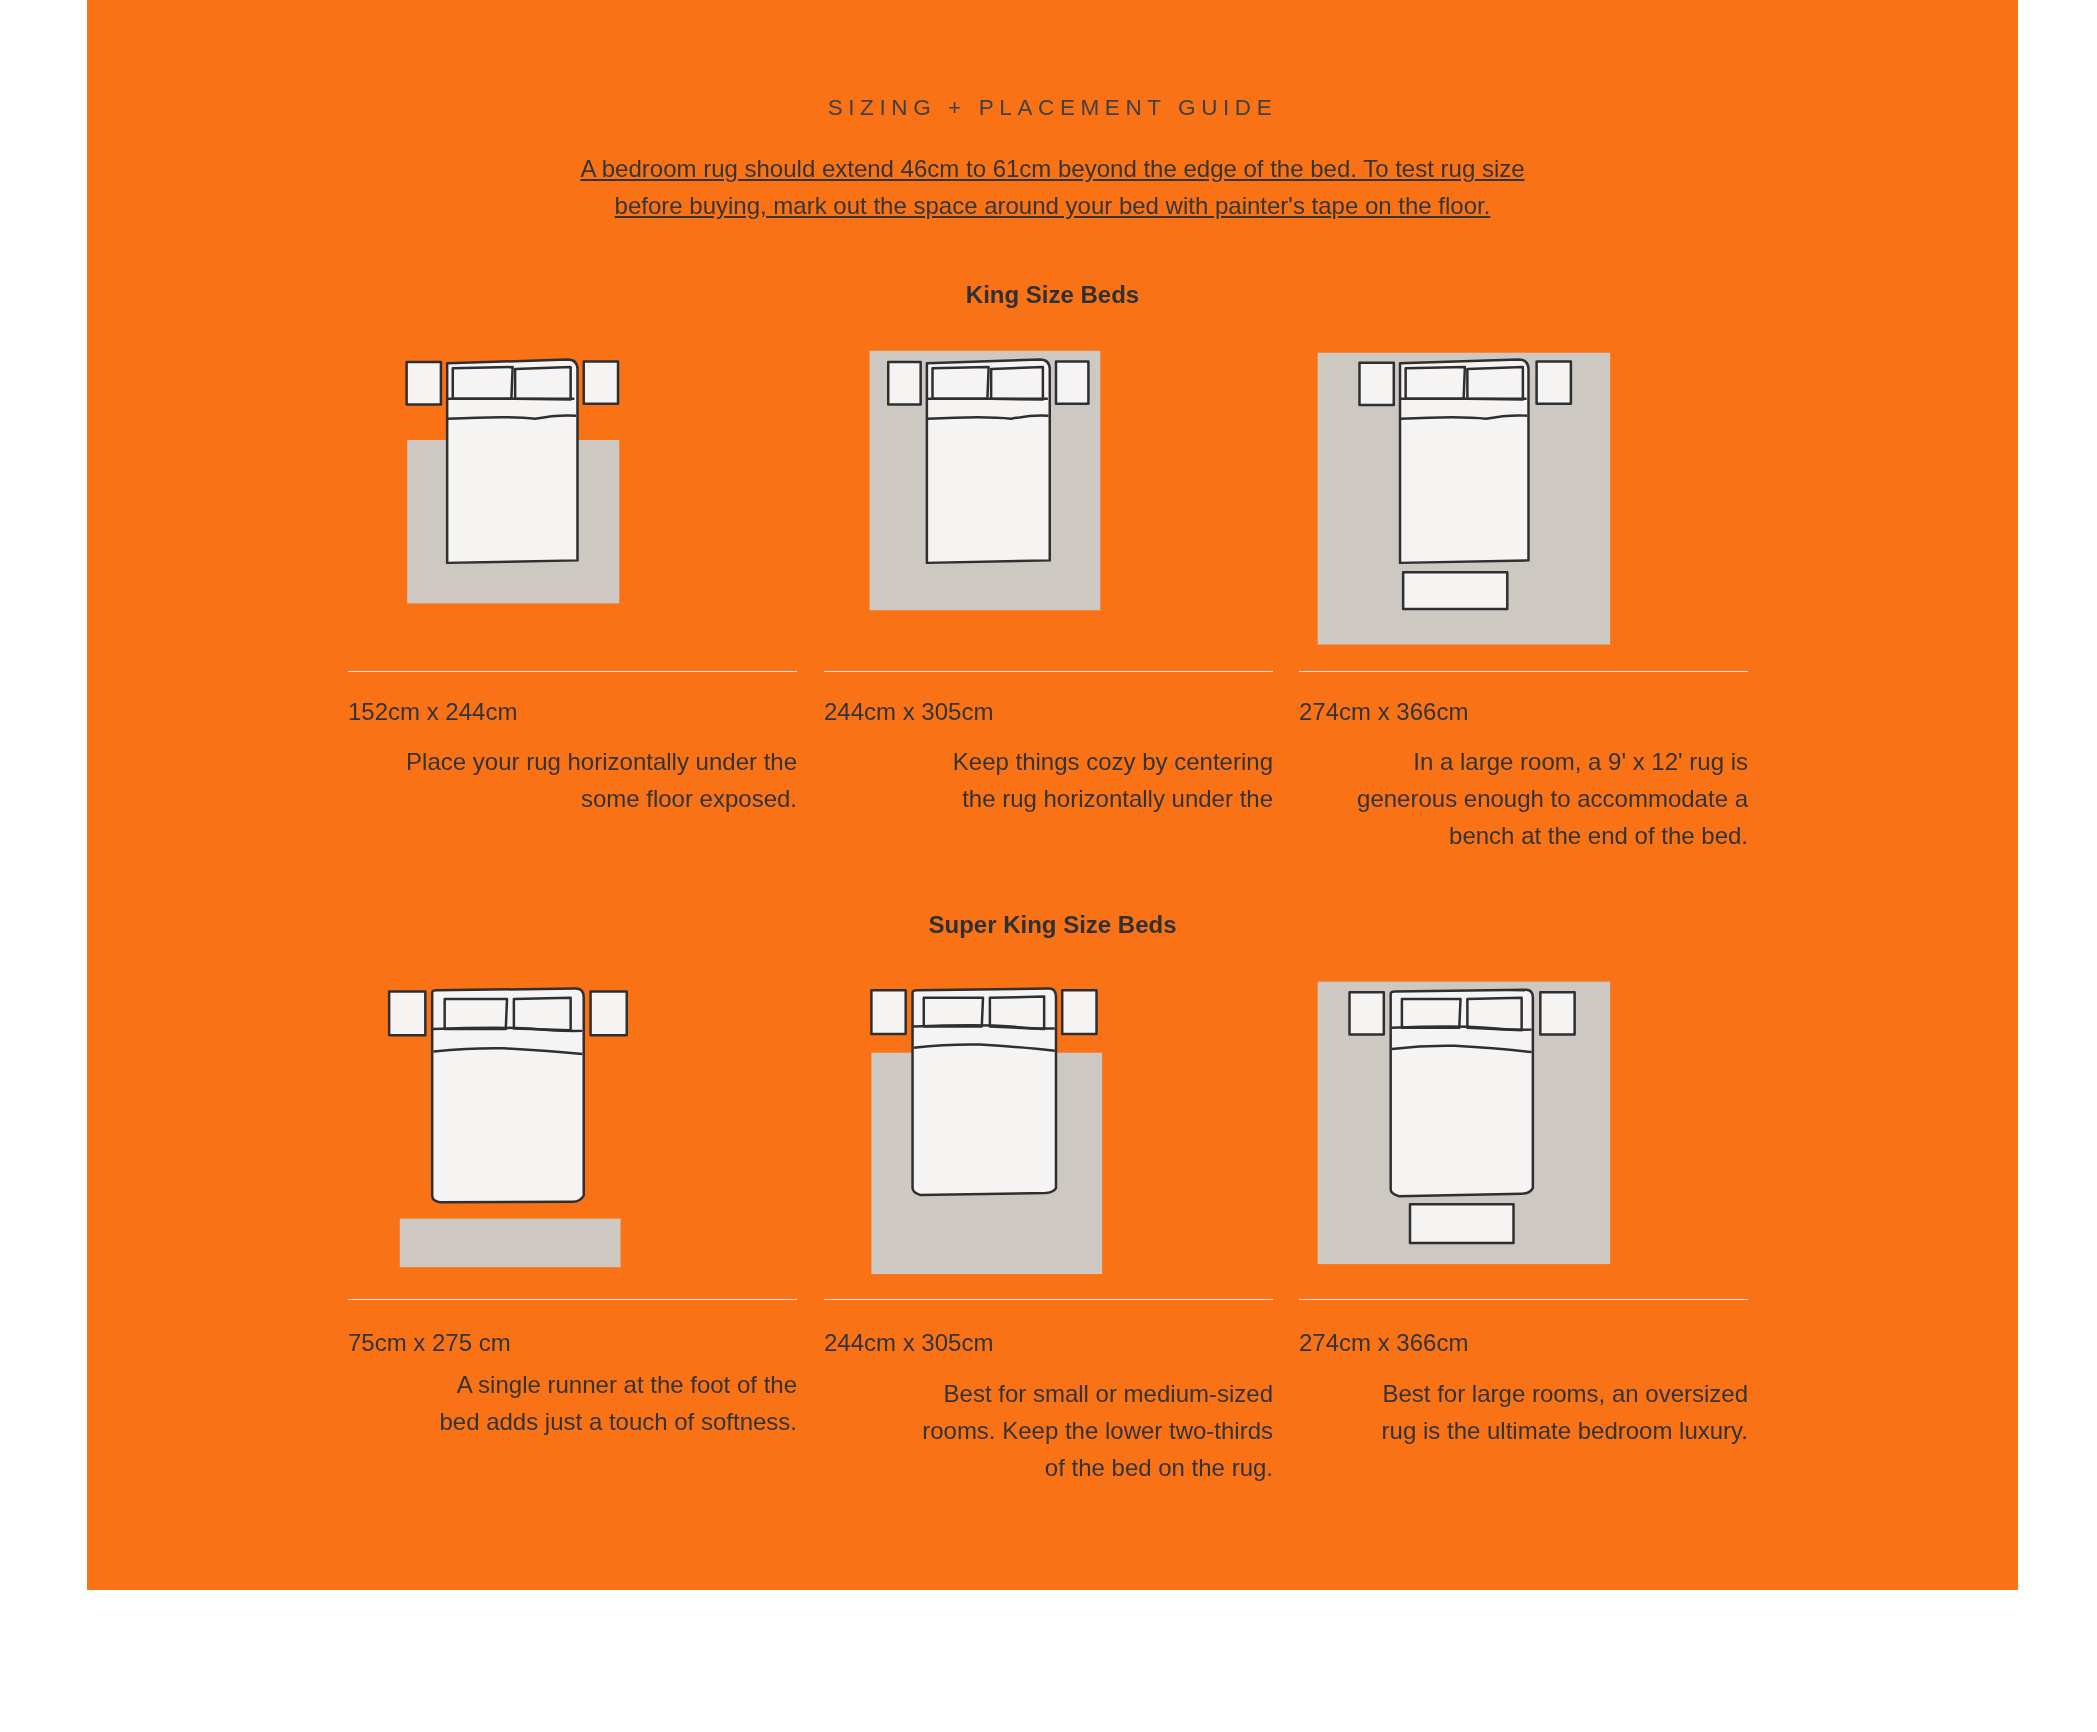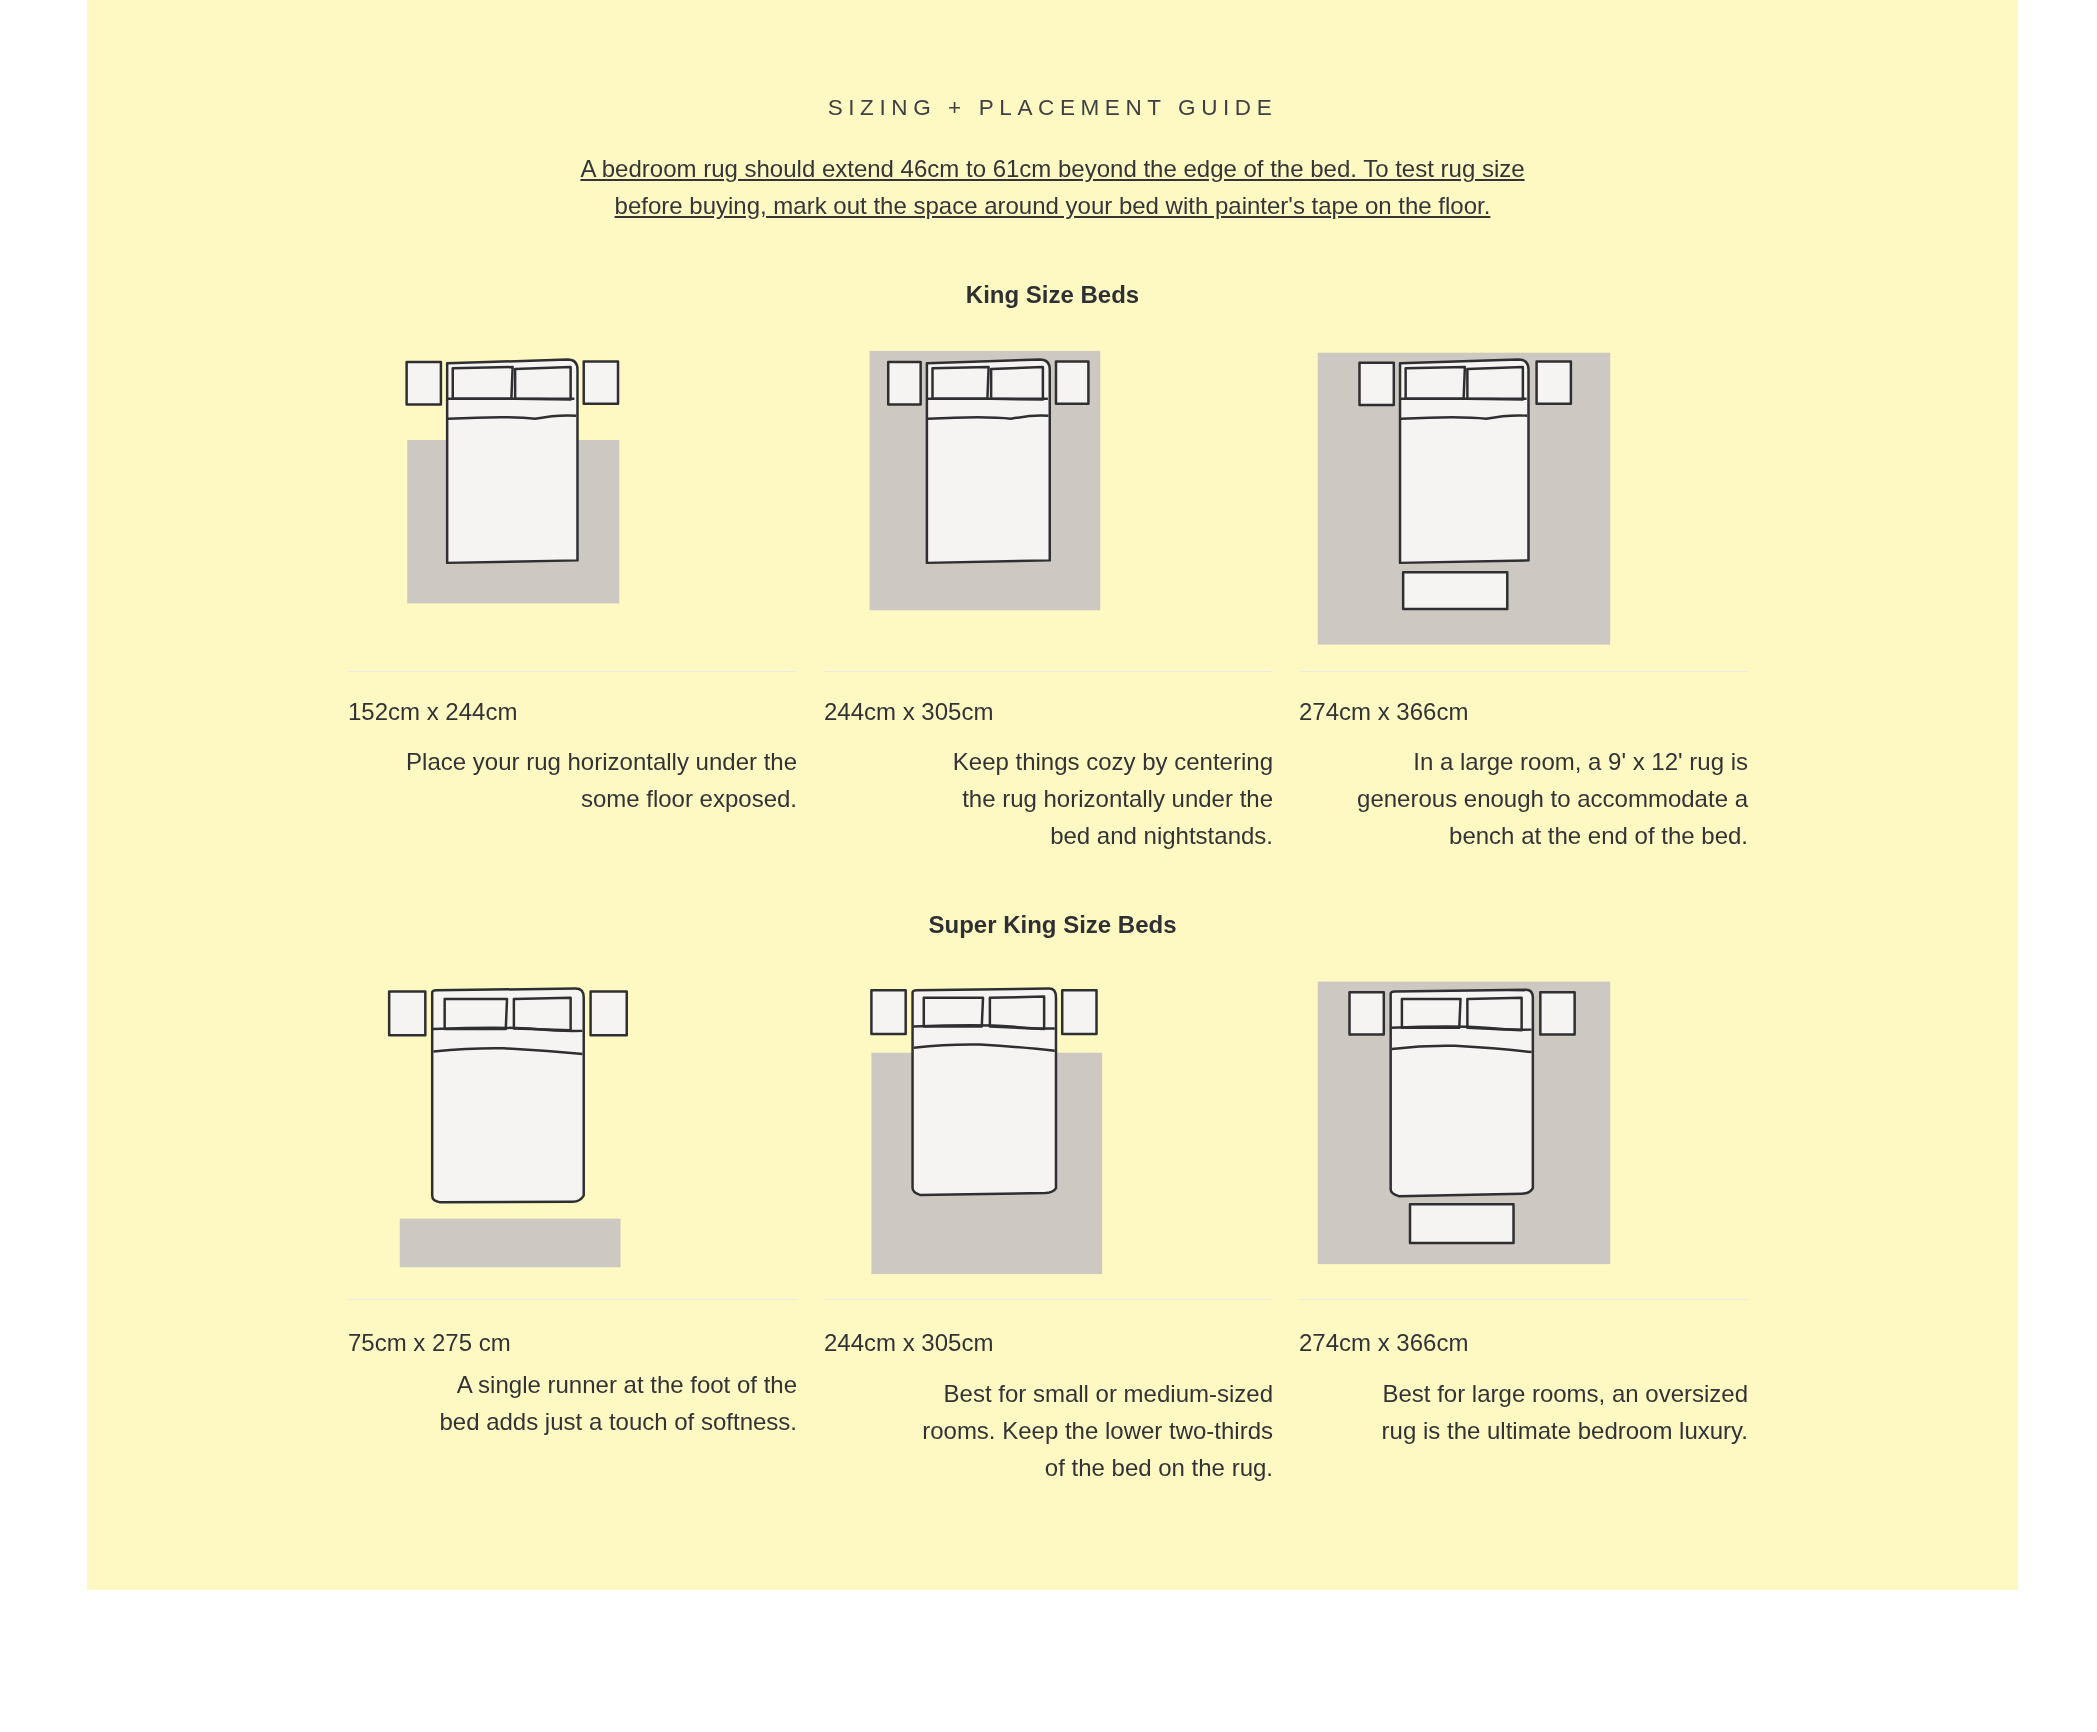--- a/index.html
+++ b/index.html
@@ -1,18 +1,18 @@
 <!DOCTYPE html>
 <html style="font-size:10px"><head>
 <meta charset="utf-8">
 <style>
   html, body { margin:0; padding:0; background:#ffffff; }
   body { width:2097px; height:1733px; position:relative; overflow:hidden;
          font-family:"Liberation Sans", "DejaVu Sans", sans-serif; color:#333336; }
-  .panel { position:absolute; left:87px; top:0; width:1931px; height:1590px; background:#fef9c3; }
+  .panel { position:absolute; left:87px; top:0; width:1931px; height:1590px; background:#f97316; }
   .eyebrow { position:absolute; left:0; width:100%; top:95px; text-align:center;
              font-size:22.5px; letter-spacing:5.6px; color:#404043; font-weight:400; }
   .intro { position:absolute; left:0; width:100%; top:150px; text-align:center;
            font-size:24px; line-height:37px; color:#353538; }
   .intro span { display:block;text-decoration:underline; }
   .section-title { position:absolute; left:0; width:100%; text-align:center;
                    font-size:24px; font-weight:700; color:#2f3033; }
   .card { position:absolute; width:449px; }
   .illus { position:absolute; left:0; top:0; width:449px; }
   .illus svg { display:block; }
@@ -71,21 +71,20 @@
           <path d="M166 99 L359 99" fill="none"></path>
           <path d="M166 131 Q260 126 300 131 Q335 124 360 126" fill="none"></path>
         </g>
       </svg>
     </div>
     <div class="sep" style="top:334px;"></div>
     <div class="size" style="top:361px;">244cm x 305cm</div>
     <div class="desc" style="top:406px;">
       <span>Keep things cozy by centering</span>
       <span>the rug horizontally under the</span>
-      <span>bed and nightstands.</span>
     </div>
   </div>
 
   <div class="card" style="left:1212px; top:337px;">
     <div class="illus">
       <svg width="449" height="337" viewBox="0 0 720 540">
         <rect x="30" y="25" width="469" height="468" fill="#cdc8c2"></rect>
         <g fill="#f5f4f2" stroke="#2f2f31" stroke-width="4" stroke-linejoin="round">
           <rect x="97" y="41" width="55" height="68"></rect>
           <rect x="381" y="39" width="55" height="68"></rect>

